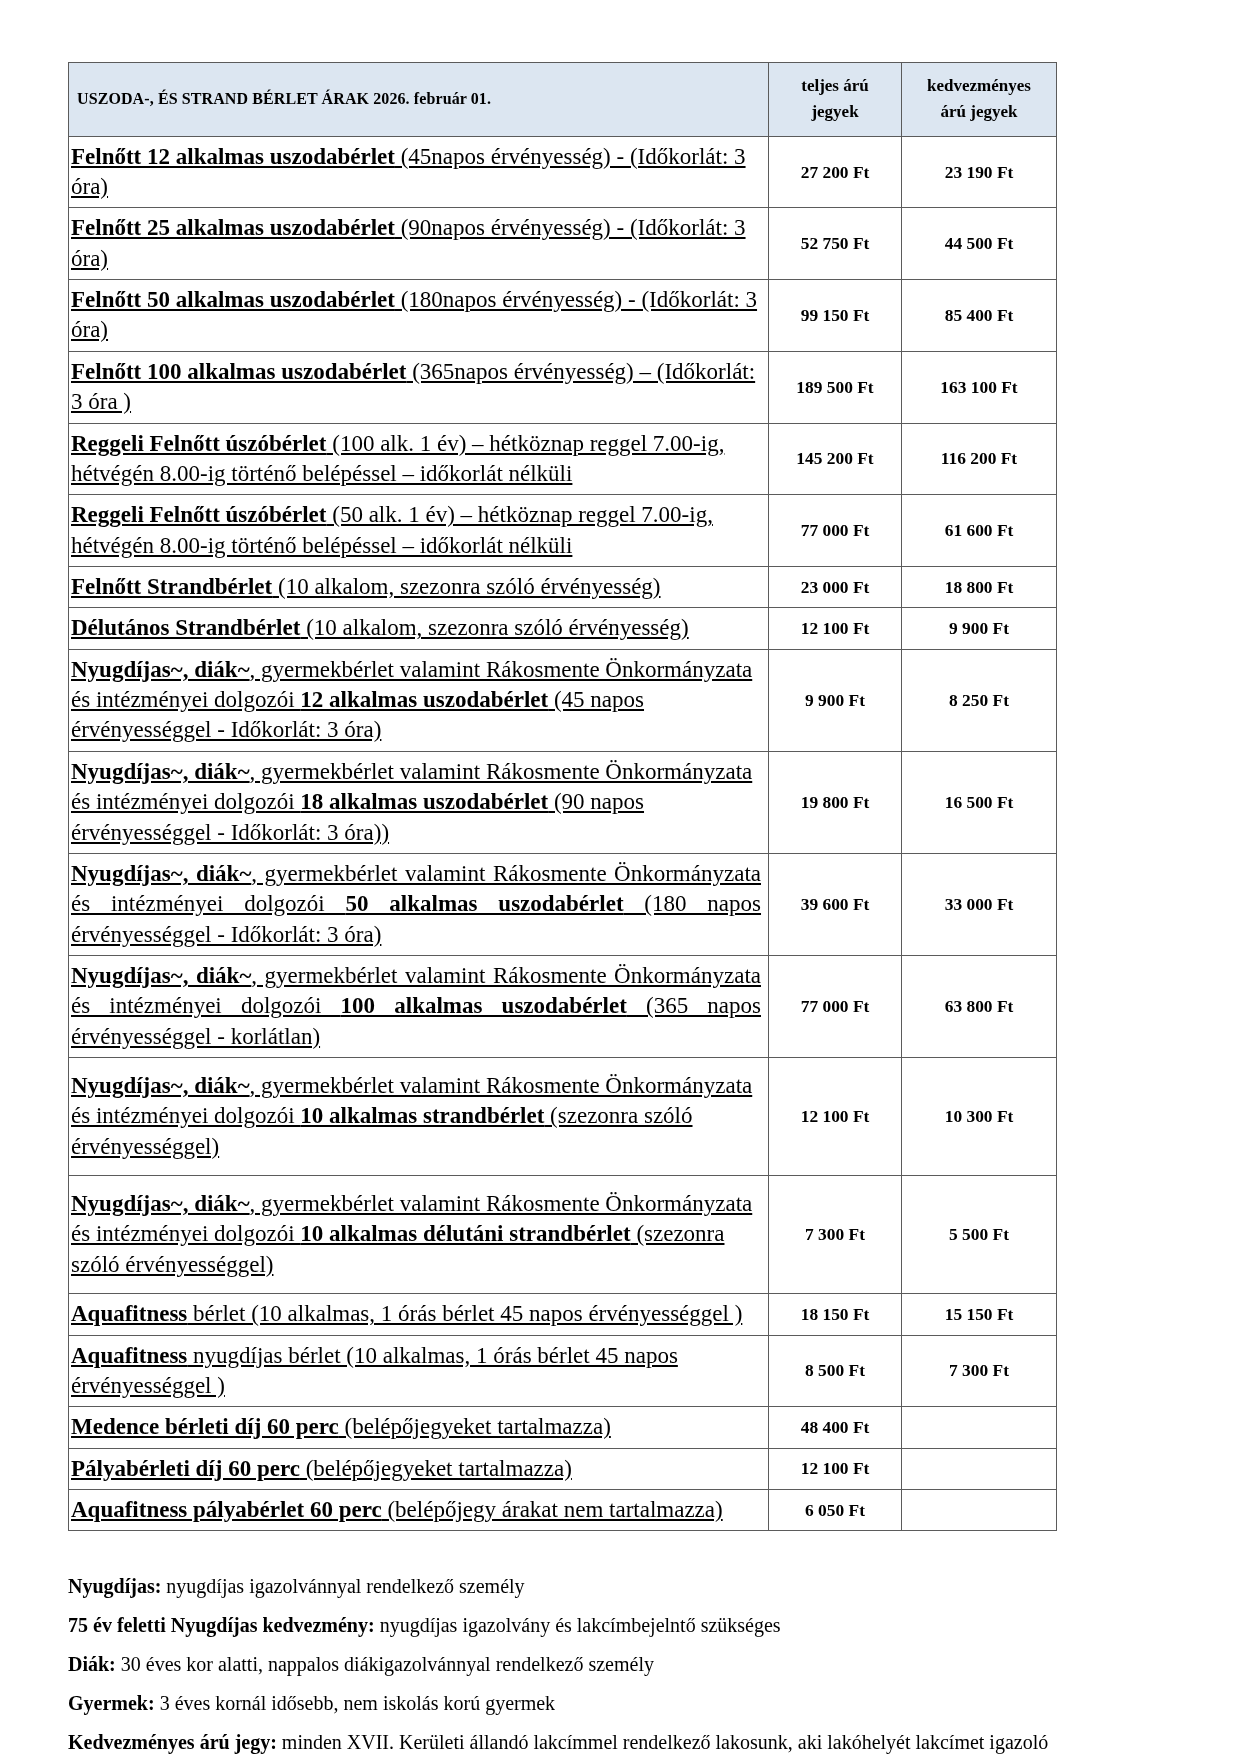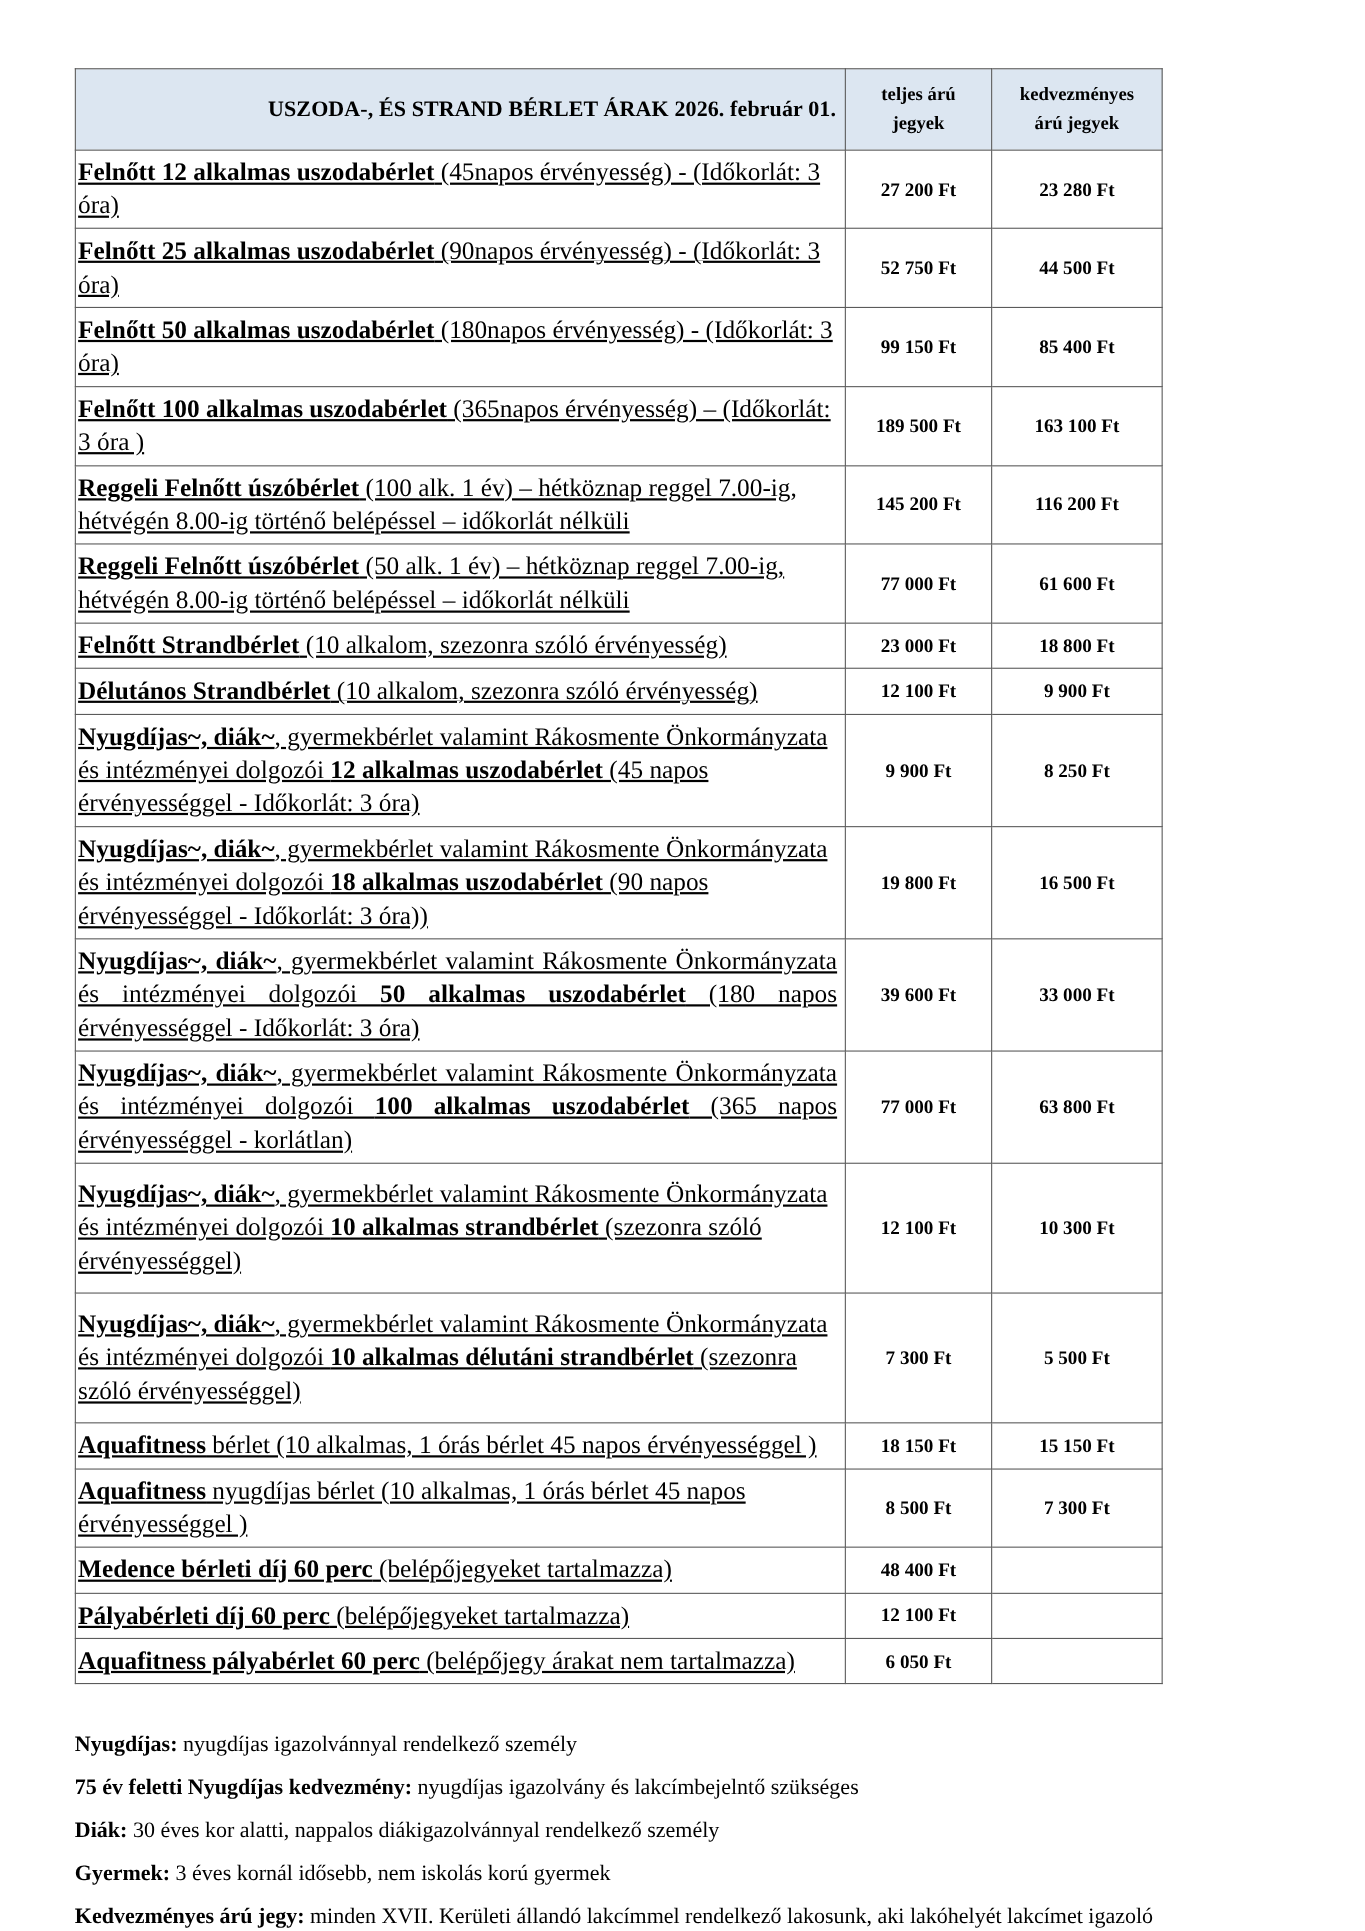--- a/index.html
+++ b/index.html
@@ -34,23 +34,23 @@
   table.price-table th,
   table.price-table td {
     border: 1.1px solid #5b5b5b;
     vertical-align: middle;
   }
   thead th {
     background: #dce6f1;
     padding: 6px 4px;
   }
   th.title-cell {
-    font-size: 20px;
+    font-size: 16px;
     font-weight: bold;
-    text-align: right;
+    text-align: left;
     letter-spacing: 0.1px;
     line-height: 1.25;
     padding: 14px 8px;
   }
   th.col-head {
     font-size: 17px;
     font-weight: bold;
     text-align: center;
     line-height: 1.55;
     padding: 10px 4px;
@@ -113,21 +113,21 @@
         <th class="col-head">
           <span>kedvezményes</span><br>
           <span>árú jegyek</span>
         </th>
       </tr>
     </thead>
     <tbody id="table-body">
         <tr>
           <td class="desc"><b>Felnőtt 12 alkalmas uszodabérlet</b> (45napos érvényesség) - (Időkorlát: 3 óra)</td>
           <td class="price">27 200 Ft</td>
-          <td class="price">23 280 Ft</td>
+          <td class="price">23 190 Ft</td>
         </tr>
         <tr>
           <td class="desc"><b>Felnőtt 25 alkalmas uszodabérlet</b> (90napos érvényesség) - (Időkorlát: 3 óra)</td>
           <td class="price">52 750 Ft</td>
           <td class="price">44 500 Ft</td>
         </tr>
         <tr>
           <td class="desc"><b>Felnőtt 50 alkalmas uszodabérlet</b> (180napos érvényesség) - (Időkorlát: 3 óra)</td>
           <td class="price">99 150 Ft</td>
           <td class="price">85 400 Ft</td>

